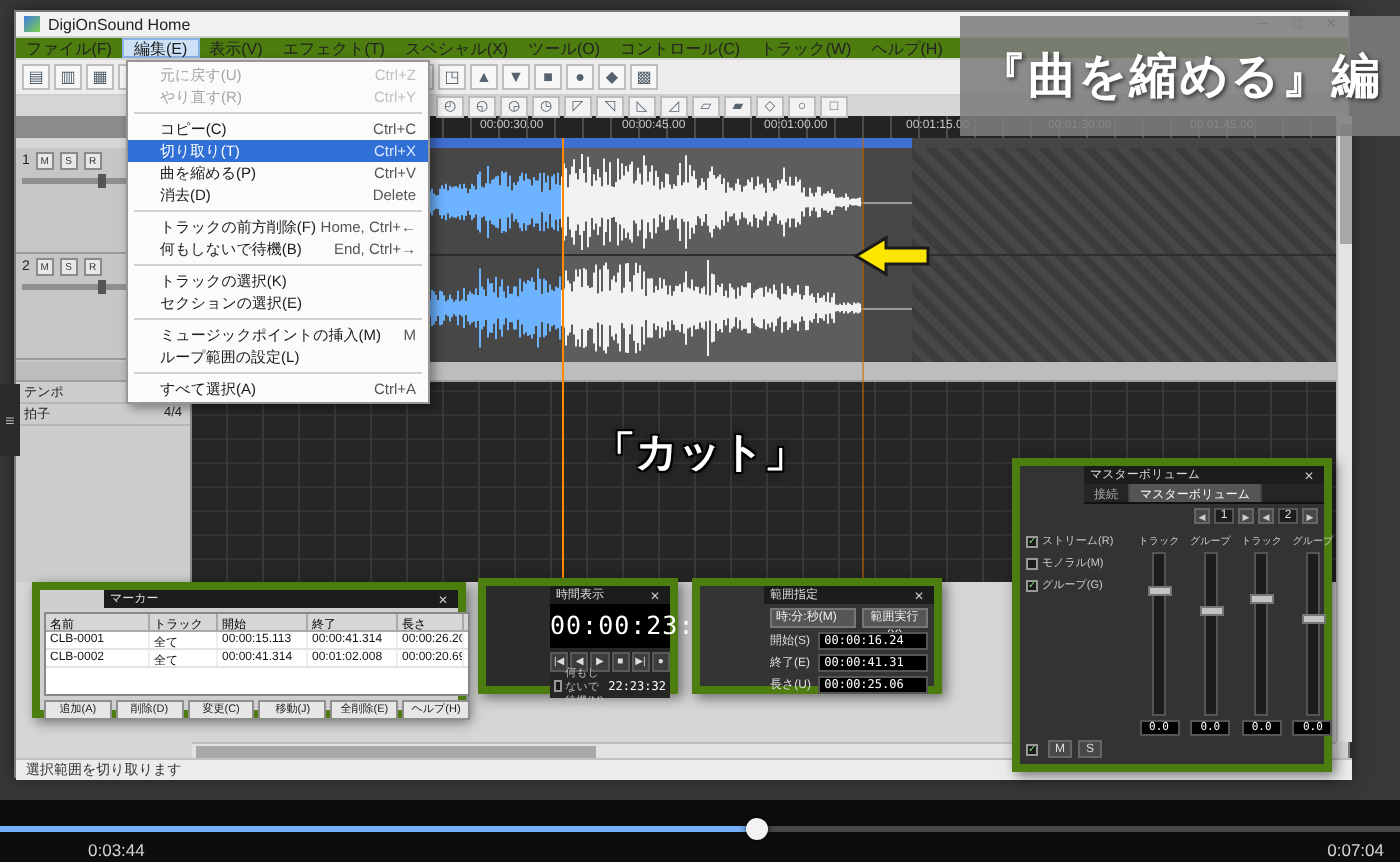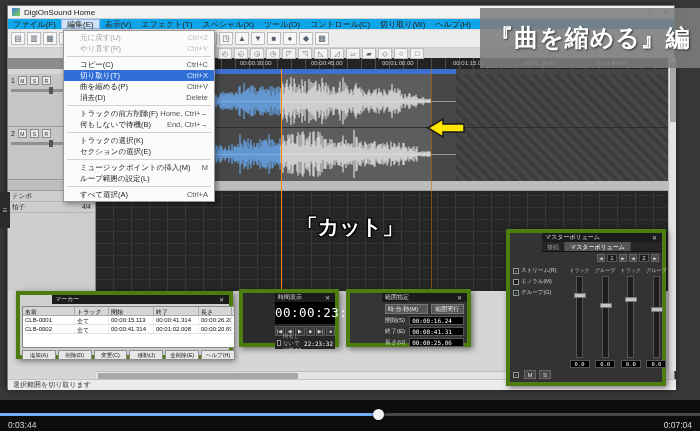--- a/index.html
+++ b/index.html
@@ -5,21 +5,21 @@
   html,body{margin:0;padding:0;background:#000;}
   *{box-sizing:border-box;font-family:"Liberation Sans",sans-serif;}
   .stage{position:relative;width:700px;height:431px;background:#0c0c0c;overflow:hidden;}
   .video{position:absolute;left:0;top:0;width:700px;height:400px;background:#383838;}
   .appwin{position:absolute;left:7px;top:5px;width:668px;height:384px;background:#d6d6d6;border:1px solid #7a7a7a;box-shadow:0 0 8px rgba(0,0,0,.5);}
   
   .titlebar{position:absolute;left:0;top:0;width:100%;height:13px;background:#f2f2f2;border-bottom:1px solid #cfcfcf;display:flex;align-items:center;font-size:8px;color:#222;}
   .appicon{width:8px;height:8px;margin:0 4px;background:linear-gradient(135deg,#3d7ce0,#7fd14d);}
   .winbtns{margin-left:auto;display:flex;height:100%;}
   .winbtn{width:17px;height:100%;display:flex;align-items:center;justify-content:center;font-size:7px;color:#333;}
-  .menubar{position:absolute;left:0;top:13px;width:100%;height:11px;background:#0ea5e9;border-bottom:1px solid #d8d8d8;display:flex;align-items:center;font-size:8px;color:#222;}
+  .menubar{position:absolute;left:0;top:13px;width:100%;height:11px;background:#4d7c0f;border-bottom:1px solid #d8d8d8;display:flex;align-items:center;font-size:8px;color:#222;}
   .mb{padding:0 5px;height:100%;display:flex;align-items:center;}
   .mb.active{background:#cde2f7;border:1px solid #8ab4e8;}
   .toolbar{position:absolute;left:0;top:24px;width:100%;height:18px;background:#ececec;border-bottom:1px solid #cfcfcf;display:flex;align-items:center;padding-left:3px;gap:2px;}
   .tbi{width:14px;height:13px;border:1px solid #bdbdbd;background:#f7f7f7;color:#56636f;font-size:8px;line-height:11px;text-align:center;}
   .toolbar2{position:absolute;left:210px;top:42px;height:12px;display:flex;gap:2px;z-index:5;}
   .tbi2{width:14px;height:11px;border:1px solid #bdbdbd;background:#f2f2f2;color:#56636f;font-size:7px;line-height:9px;text-align:center;}
   
   .menu{position:absolute;left:55px;top:24px;width:152px;background:#fbfbfb;border:1px solid #979797;box-shadow:2px 2px 5px rgba(0,0,0,.4);z-index:60;padding:1px 0;}
   .mi{height:11px;display:flex;align-items:center;font-size:7.5px;color:#1b1b1b;padding:0 6px 0 16px;}
   .mi .ms{margin-left:auto;color:#555;}
@@ -107,21 +107,21 @@
   
   .lesson{position:absolute;left:480px;top:8px;width:220px;height:60px;background:rgba(125,125,125,.88);color:#fff;font-size:24px;font-weight:bold;display:flex;align-items:center;justify-content:center;z-index:100;text-shadow:1px 1px 2px rgba(0,0,0,.6);letter-spacing:1px;}
   .caption{position:absolute;left:0;top:210px;width:700px;text-align:center;z-index:100;color:#fff;font-weight:bold;font-size:21px;line-height:33px;text-shadow:-1px -1px 0 #000,1px -1px 0 #000,-1px 1px 0 #000,1px 1px 0 #000,0 0 5px #000;}
   .arrowsvg{position:absolute;left:425px;top:116px;z-index:100;}
   .sidehandle{position:absolute;left:0;top:192px;width:10px;height:36px;background:#2a2a2a;color:#bbb;font-size:8px;display:flex;align-items:center;justify-content:center;z-index:90;}
   
   .pbar{position:absolute;left:0;top:400px;width:700px;height:31px;background:#0d0d0d;}
   .ptrack{position:absolute;left:0;top:13px;width:700px;height:3px;background:#474747;}
   .pfill{position:absolute;left:0;top:0;height:3px;background:#74b0f8;}
   .pknob{position:absolute;top:9px;width:11px;height:11px;border-radius:50%;background:#f3f3f3;box-shadow:0 0 3px rgba(0,0,0,.7);}
-  .ptime{position:absolute;top:20px;font-size:8.5px;color:#d6d6d6;}
+  .ptime{position:absolute;top:20px;font-size:8.5px;color:#d6d6d6;margin-left:36px;}
   .wavesvg{position:absolute;left:0;top:0;z-index:8;}
 </style>
 </head>
 <body>
 
 <div class="stage">
   <div class="video">
 
     <div class="appwin">
 
@@ -136,21 +136,21 @@
       </div>
 
       <div class="menubar">
         <span class="mb">ファイル(F)</span>
         <span class="mb active">編集(E)</span>
         <span class="mb">表示(V)</span>
         <span class="mb">エフェクト(T)</span>
         <span class="mb">スペシャル(X)</span>
         <span class="mb">ツール(O)</span>
         <span class="mb">コントロール(C)</span>
-        <span class="mb">切り取り(W)</span>
+        <span class="mb">トラック(W)</span>
         <span class="mb">ヘルプ(H)</span>
       </div>
 
       <div class="toolbar">
         <span class="tbi">▤</span>
         <span class="tbi">▥</span>
         <span class="tbi">▦</span>
         <span class="tbi">▧</span>
         <span class="tbi">▨</span>
         <span class="tbi">◧</span>

